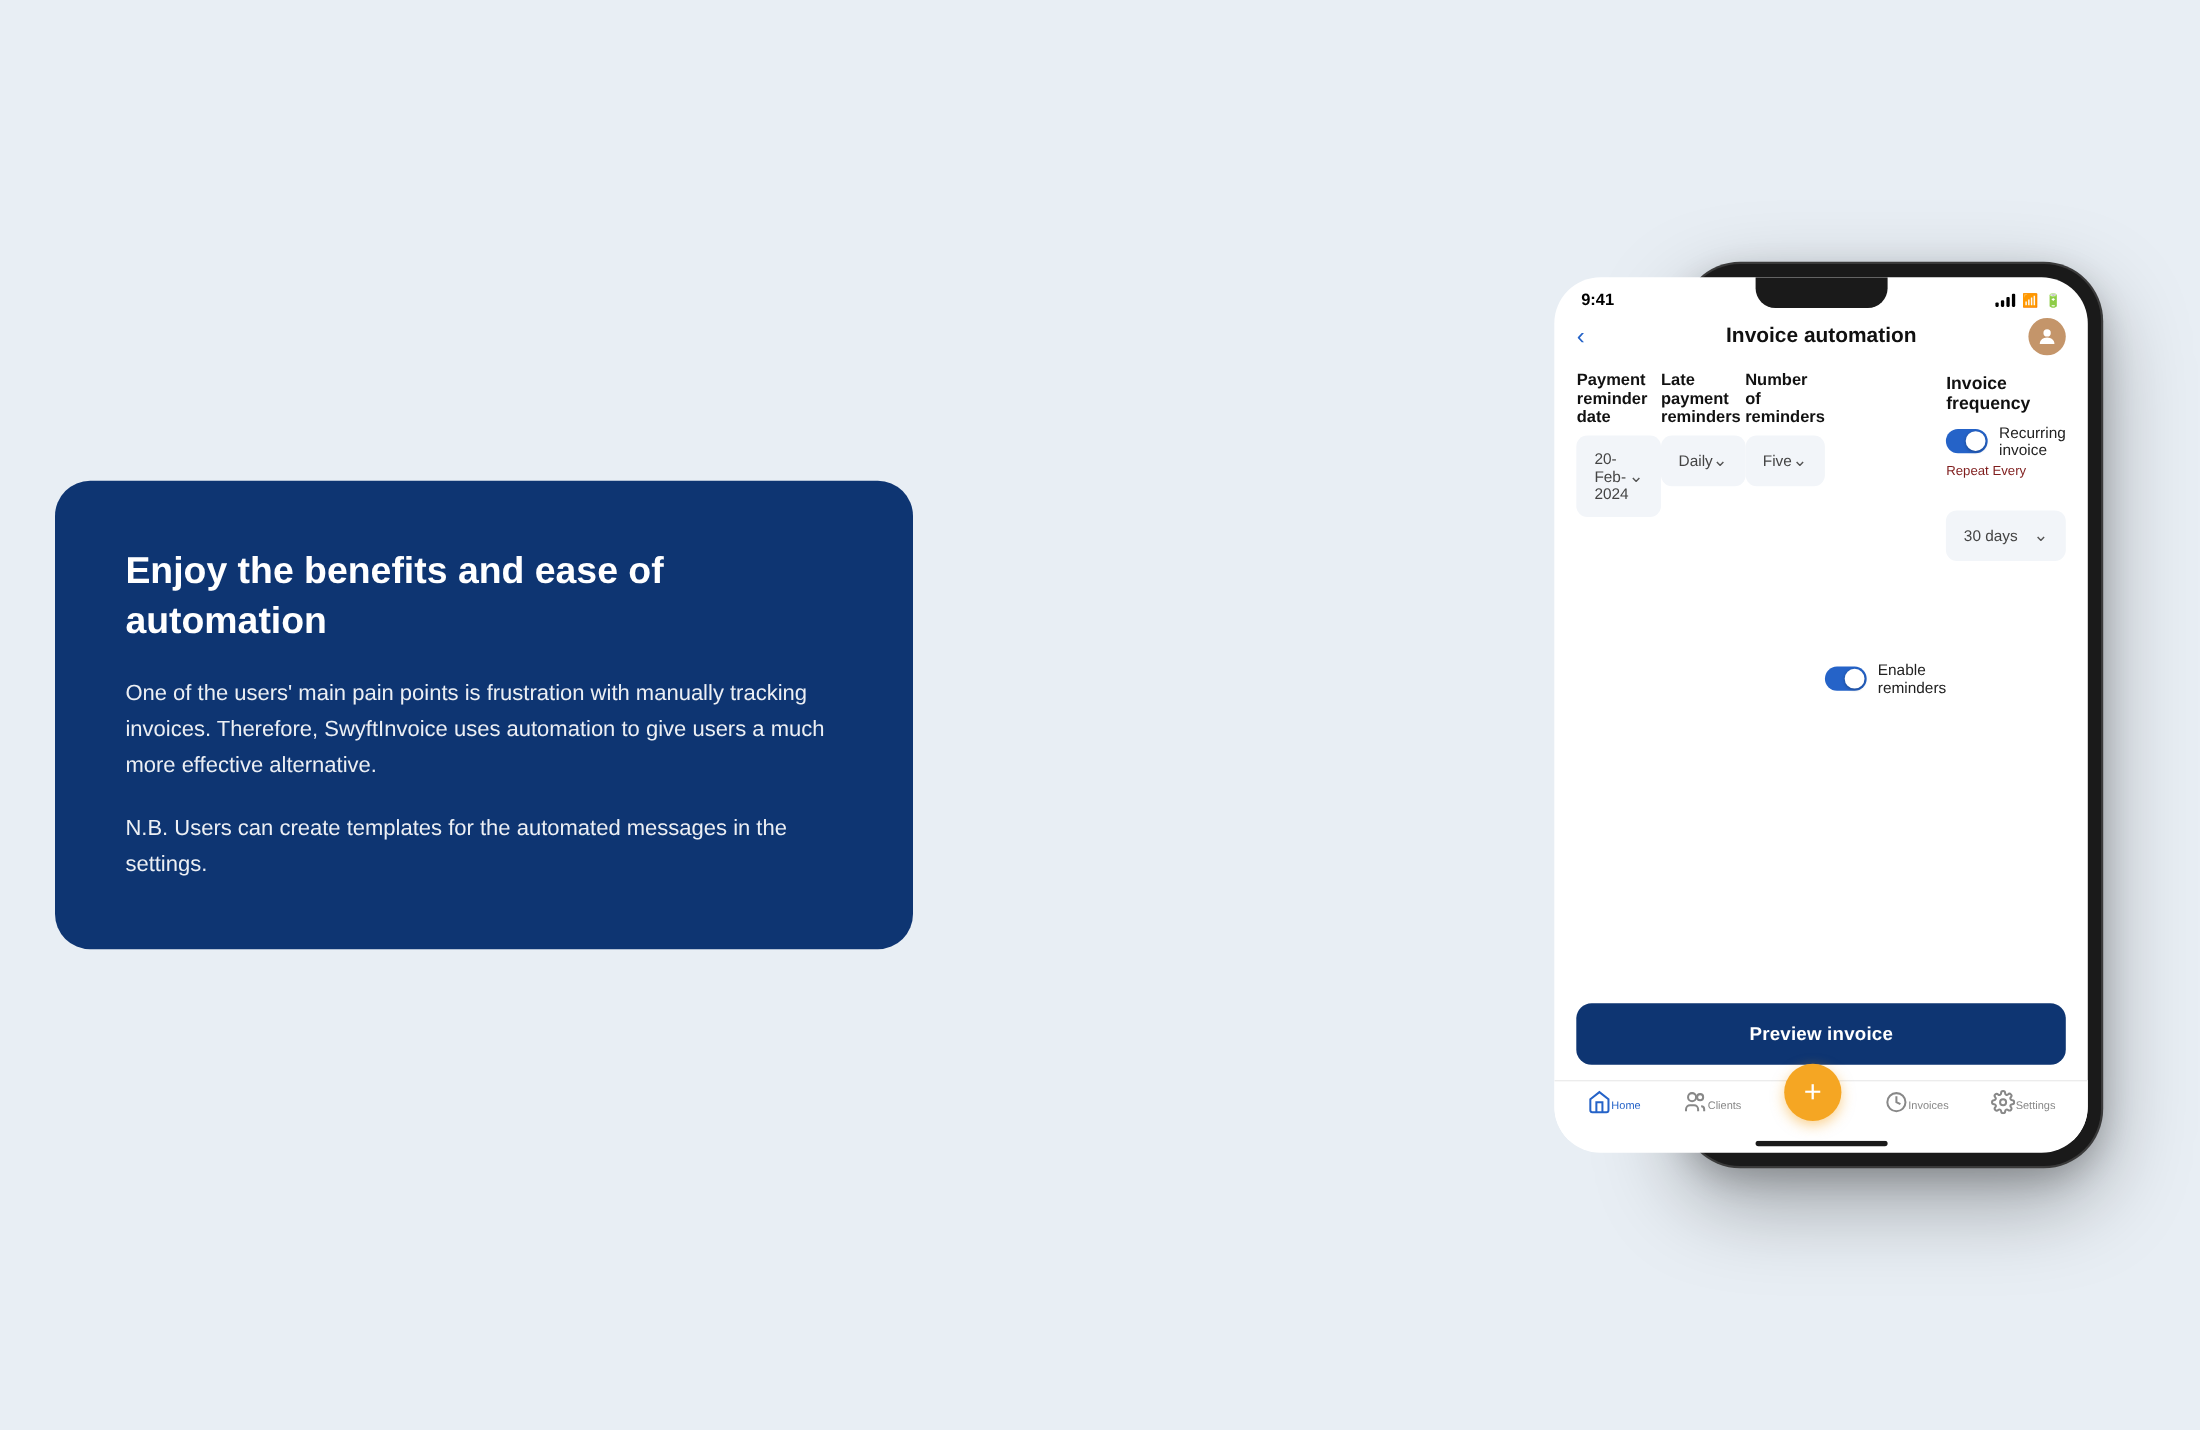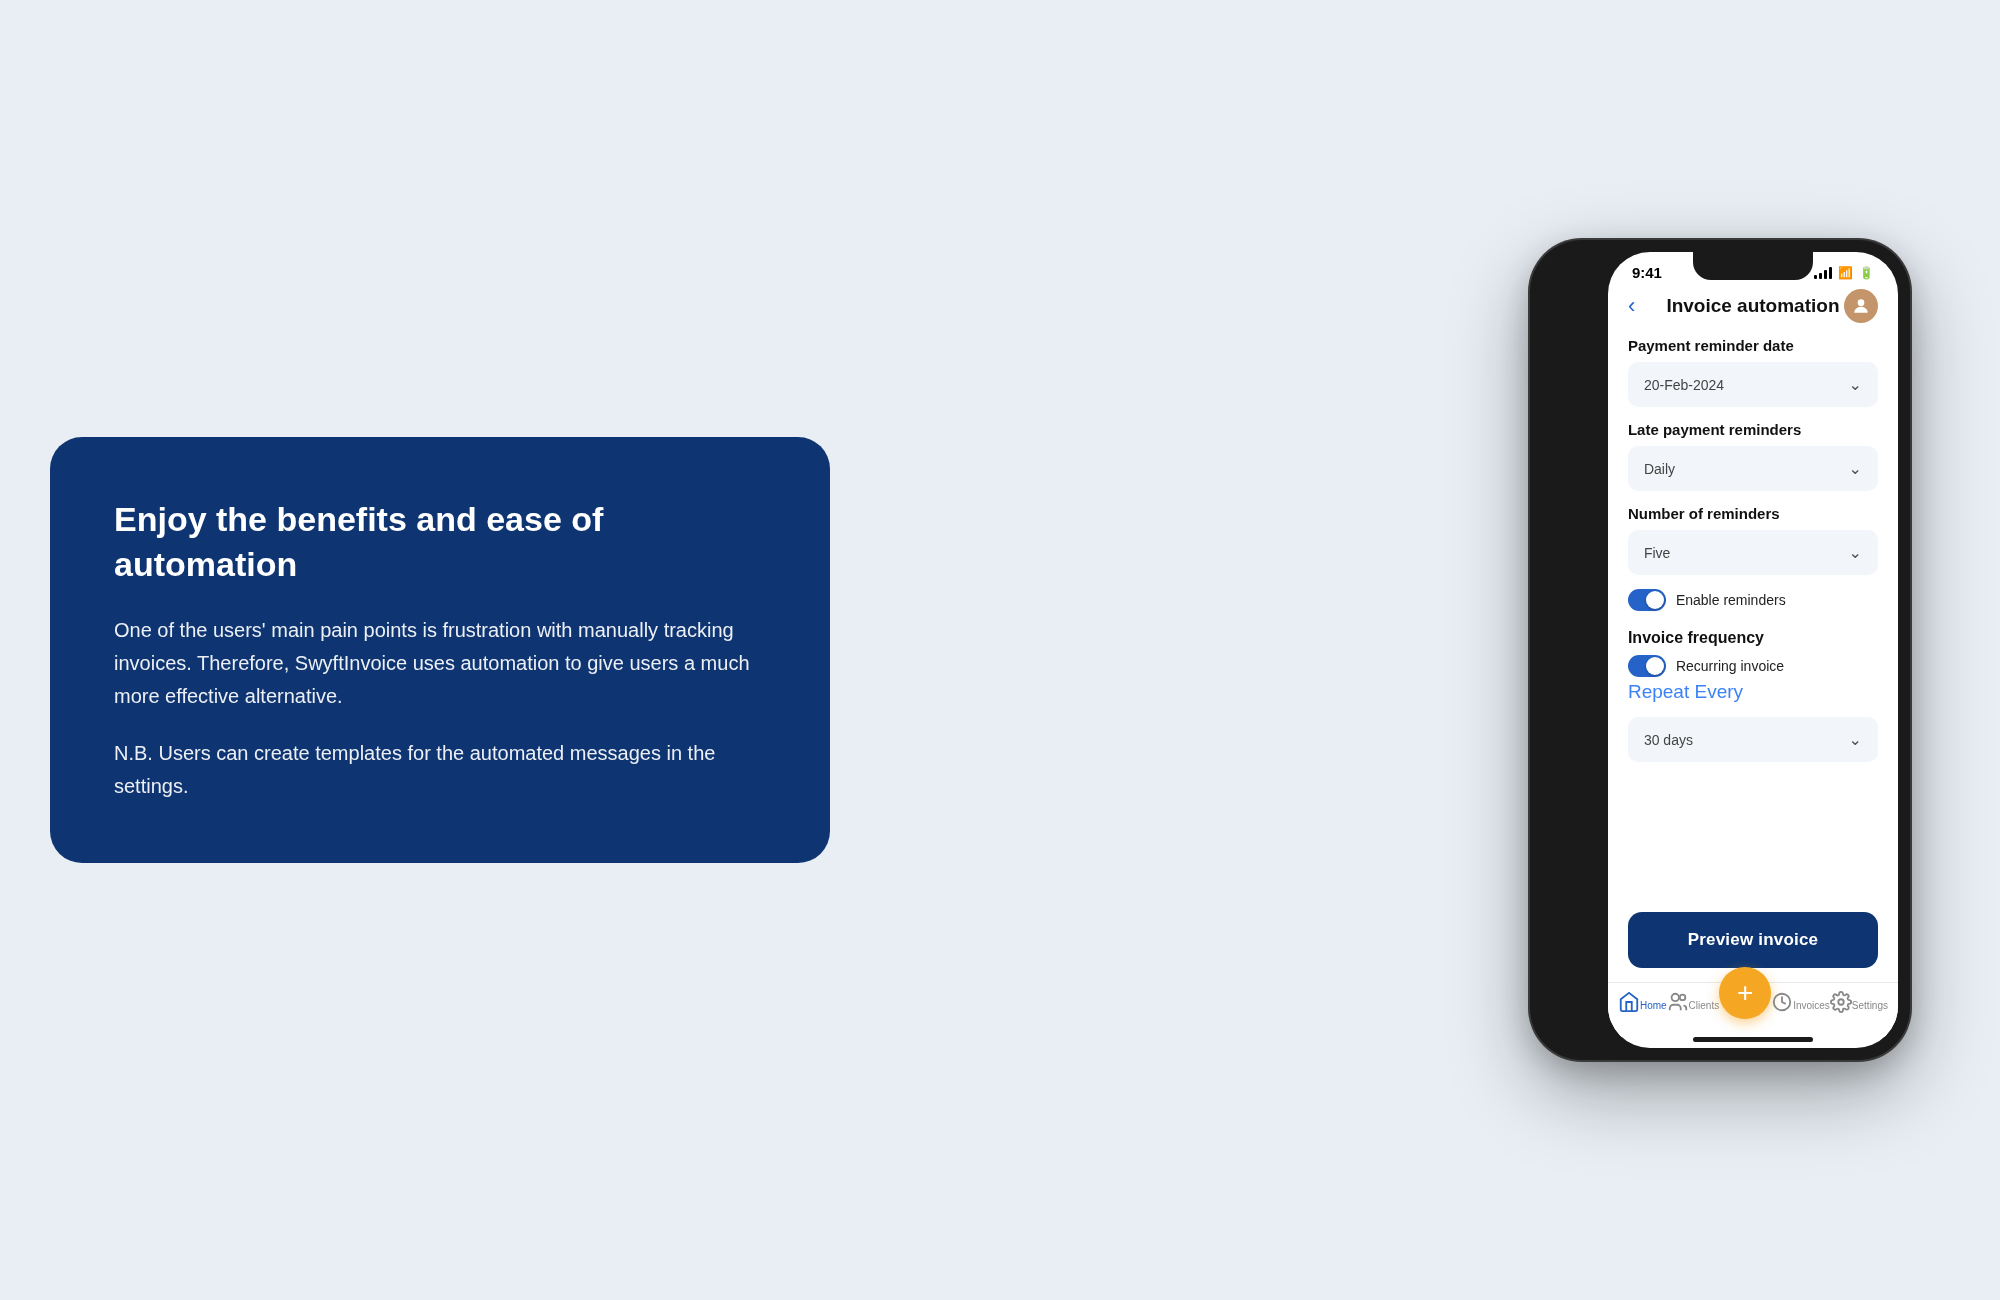--- a/index.html
+++ b/index.html
@@ -141,22 +141,21 @@
       font-size: 14px;
       color: white;
     }
 
     
     .app-content {
       flex: 1;
       overflow-y: auto;
       padding: 10px 20px 16px;
       display: flex;
-      flex-direction: column;
-      gap: 14px;
+      flex-direction: row;
     }
     .app-content::-webkit-scrollbar { display: none; }
 
     .field-group { display: flex; flex-direction: column; gap: 8px; }
     .field-label {
       font-size: 15px;
       font-weight: 700;
       color: #111;
     }
     .select-field {
@@ -204,25 +203,25 @@
       box-shadow: 0 1px 3px rgba(0,0,0,0.3);
     }
 
     .section-title {
       font-size: 16px;
       font-weight: 700;
       color: #111;
       margin-top: 4px;
     }
     .repeat-label {
-      font-size: 19px;
-      color: #3b82f6;
+      font-size: 12px;
+      color: #7f1d1d;
       font-weight: 500;
       margin-top: -4px;
-      margin-bottom: 6px;
+      margin-bottom: 21px;
     }
 
     
     .preview-btn {
       margin: 0 20px 14px;
       background: #0e3572;
       color: white;
       border: none;
       border-radius: 14px;
       padding: 18px;

